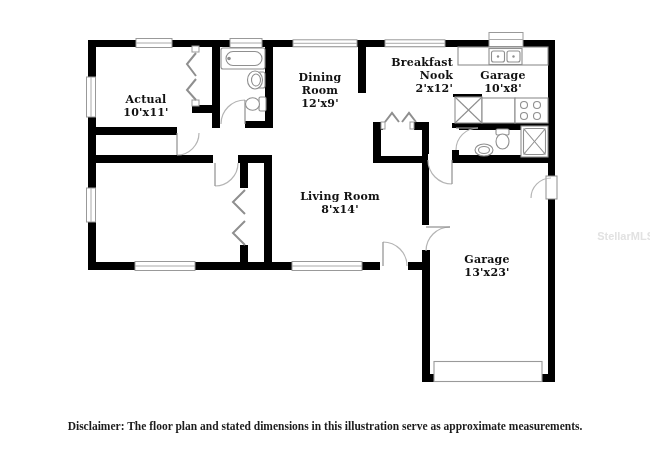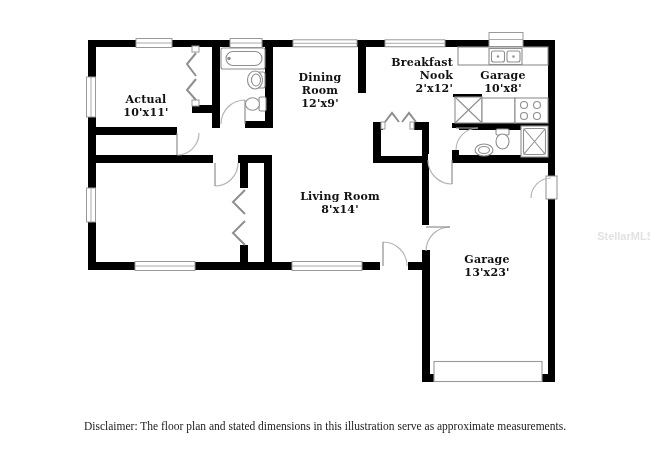--- a/index.html
+++ b/index.html
@@ -9,21 +9,21 @@
   .room-label{position:absolute;font-family:"DejaVu Serif",serif;font-weight:bold;
               font-size:11px;line-height:13px;text-align:center;color:#121212;
               letter-spacing:0.2px;}
   .room-label .dims{display:block;font-weight:bold;}
   .watermark{position:absolute;left:584px;top:230px;width:70px;
              font-family:"Liberation Sans",sans-serif;font-weight:bold;font-size:11px;
              color:#e2e2e2;text-align:right;}
   .disclaimer{position:absolute;left:0;top:418px;width:650px;text-align:center;
               font-family:"Liberation Serif",serif;font-size:11.5px;line-height:16px;
               color:#1c1c1c;}
-  .disclaimer div{white-space:nowrap;}
+  .disclaimer div{white-space:nowrap;font-weight:bold;}
 </style>
 </head>
 <body>
 
 <div id="stage">
 
   <svg id="plan-svg" width="650" height="472" viewBox="0 0 650 472">
 
     <g fill="#000000" stroke="none">
       <rect x="88" y="40" width="467" height="7"></rect>

